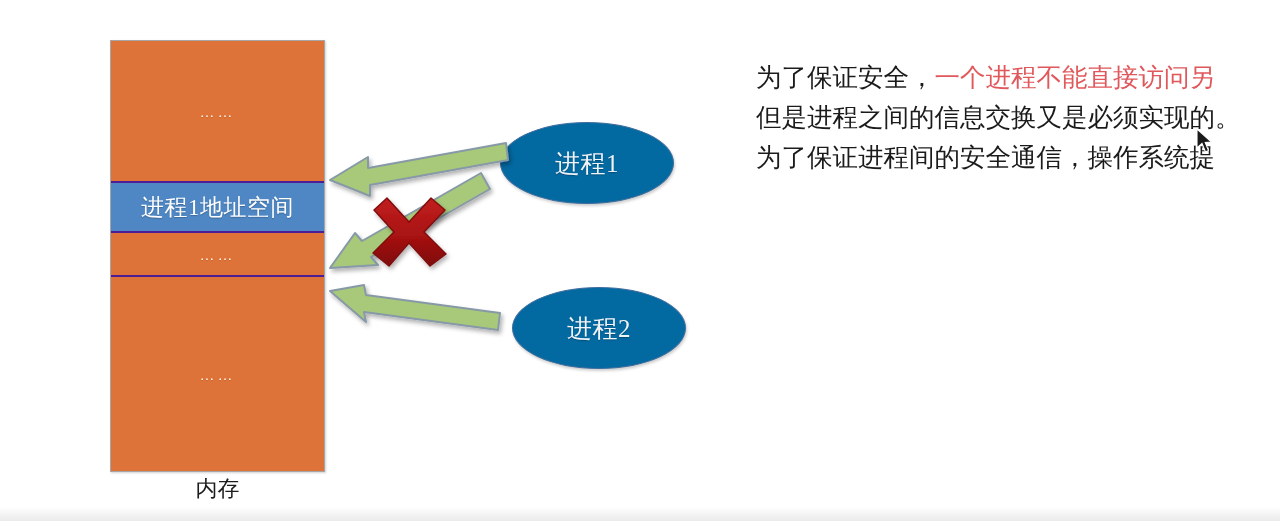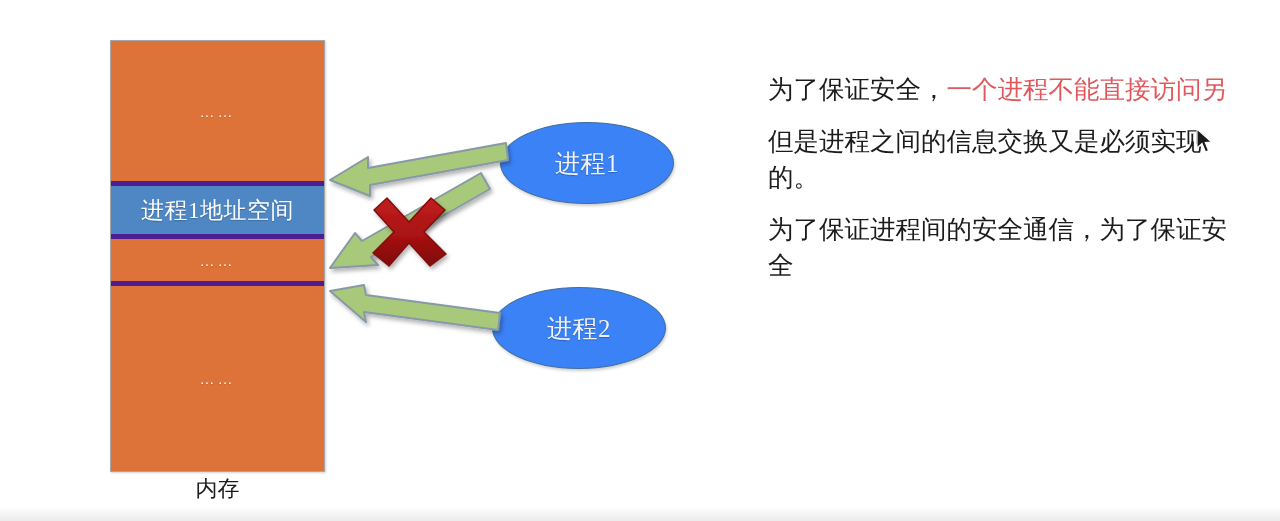--- a/index.html
+++ b/index.html
@@ -40,21 +40,21 @@
   }
   .band {
     position: relative;
     display: flex;
     align-items: center;
     justify-content: center;
     overflow: hidden;
   }
   .band.orange { background: #dd7339; }
   .band.blue   { background: #4e87c4; }
-  .band + .band { border-top: 5px solid #4c1d95; }
+  .band + .band { border-top: 2px solid #4c1d95; }
 
   .band-label {
     color: #ffffff;
     font-size: 23px;
     letter-spacing: 0.5px;
     text-shadow: 0 1px 1px rgba(0,0,0,0.22);
     white-space: nowrap;
   }
   .ellipsis-dots {
     color: #ffffff;
@@ -72,35 +72,35 @@
     width: 215px;
     text-align: center;
     font-size: 22px;
     color: #1c1c1c;
   }
 
   
   .proc-oval {
     position: absolute;
     border-radius: 50%;
-    background: #3b82f6;
+    background: #0369a1;
     border: 1px solid #3f6e9e;
     display: flex;
     align-items: center;
     justify-content: center;
     box-shadow: 1px 2px 3px rgba(0,0,0,0.2);
   }
   .proc-oval span {
     color: #f0f4f9;
     font-size: 25px;
     letter-spacing: 0.5px;
     text-shadow: 0 1px 1px rgba(0,0,0,0.25);
   }
   #proc1-oval { left: 500px; top: 122px; width: 172px; height: 80px; }
-  #proc2-oval { left: 492px; top: 287px; width: 172px; height: 80px; }
+  #proc2-oval { left: 512px; top: 287px; width: 172px; height: 80px; }
 
   
   #arrow-layer {
     position: absolute;
     left: 0; top: 0;
     width: 1280px;
     height: 521px;
     pointer-events: none;
   }
 
@@ -109,21 +109,21 @@
     position: absolute;
     left: 752px;
     top: 56px;
     width: 510px;
     font-size: 25.5px;
     line-height: 36px;
     color: #1b1b1b;
     text-align: left;
   }
   #notes .red { color: #e0585c; }
-  #notes p { margin: 16px; }
+  #notes p { margin: 4px; }
 
   
   #mouse-cursor {
     position: absolute;
     left: 1196px;
     top: 128px;
     width: 18px;
     height: 26px;
   }
 </style>
@@ -181,21 +181,21 @@
     </g>
 
     <g filter="url(#softshadow)">
       <path d="M387,198 L409,222 L431,198 L445,210 L424,232 L446,254 L430,266 L409,243 L389,266 L373,253 L394,232 L374,210 Z" fill="url(#xgrad)" stroke="#7e0b0b" stroke-width="1.4" stroke-linejoin="round"></path>
     </g>
   </svg>
 
   <div id="notes">
     <p><span>为了保证安全，</span><span class="red">一个进程不能直接访问另</span></p>
     <p>但是进程之间的信息交换又是必须实现的。</p>
-    <p>为了保证进程间的安全通信，为了保证安全</p>
+    <p>为了保证进程间的安全通信，操作系统提</p>
   </div>
 
   <svg id="mouse-cursor" viewBox="0 0 18 26">
     <polygon points="1,1 1,20 6,15.5 9.5,24 12.5,22.6 9.2,14.4 15.5,14" fill="#1a1a1a" stroke="#ffffff" stroke-width="1.1"></polygon>
   </svg>
 
   <div id="bottom-fade"></div>
 </div>
 
 </body></html>

